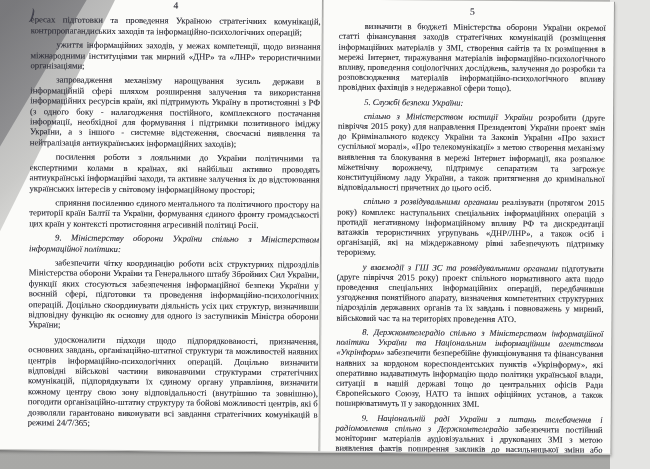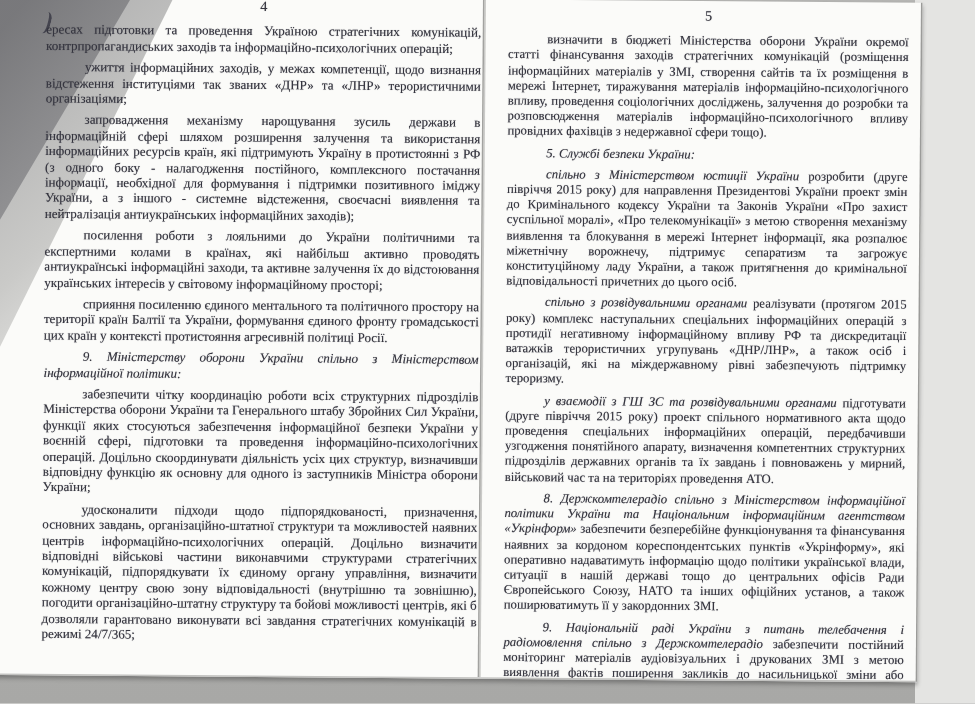--- a/index.html
+++ b/index.html
@@ -92,21 +92,21 @@
   <div class="paper">
     <div class="seam-line"></div>
     <div class="corner-shadow"></div>
     <div class="corner-dark"></div>
     <div class="pen-mark"></div>
 
     <div class="page page-left">
       <div class="page-num">4</div>
       <div class="page-body">
           <p class="noindent"><span>ересах підготовки та проведення Україною стратегічних комунікацій, контрпропагандиських заходів та інформаційно-психологічних операцій;</span></p>
-          <p><span>ужиття інформаційних заходів, у межах компетенції, щодо визнання відстеження інституціями так званих «ДНР» та «ЛНР» терористичними організаціями;</span></p>
+          <p><span>ужиття інформаційних заходів, у межах компетенції, щодо визнання міжнародними інституціями так мирний «ДНР» та «ЛНР» терористичними організаціями;</span></p>
           <p><span>запровадження механізму нарощування зусиль держави в інформаційній сфері шляхом розширення залучення та використання інформаційних ресурсів країн, які підтримують Україну в протистоянні з РФ (з одного боку - налагодження постійного, комплексного постачання інформації, необхідної для формування і підтримки позитивного іміджу України, а з іншого - системне відстеження, своєчасні виявлення та нейтралізація антиукраїнських інформаційних заходів);</span></p>
           <p><span>посилення роботи з лояльними до України політичними та експертними колами в країнах, які найбільш активно проводять антиукраїнські інформаційні заходи, та активне залучення їх до відстоювання українських інтересів у світовому інформаційному просторі;</span></p>
           <p><span>сприяння посиленню єдиного ментального та політичного простору на території країн Балтії та України, формування єдиного фронту громадськості цих країн у контексті протистояння агресивній політиці Росії.</span></p>
           <p><span class="it">9. Міністерству оборони України спільно з Міністерством інформаційної політики:</span></p>
           <p><span>забезпечити чітку координацію роботи всіх структурних підрозділів Міністерства оборони України та Генерального штабу Збройних Сил України, функції яких стосуються забезпечення інформаційної безпеки України у воєнній сфері, підготовки та проведення інформаційно-психологічних операцій. Доцільно скоординувати діяльність усіх цих структур, визначивши відповідну функцію як основну для одного із заступників Міністра оборони України;</span></p>
           <p><span>удосконалити підходи щодо підпорядкованості, призначення, основних завдань, організаційно-штатної структури та можливостей наявних центрів інформаційно-психологічних операцій. Доцільно визначити відповідні військові частини виконавчими структурами стратегічних комунікацій, підпорядкувати їх єдиному органу управління, визначити кожному центру свою зону відповідальності (внутрішню та зовнішню), погодити організаційно-штатну структуру та бойові можливості центрів, які б дозволяли гарантовано виконувати всі завдання стратегічних комунікацій в режимі 24/7/365;</span></p>
         </div>
     </div>
 
     <div class="page page-right">

